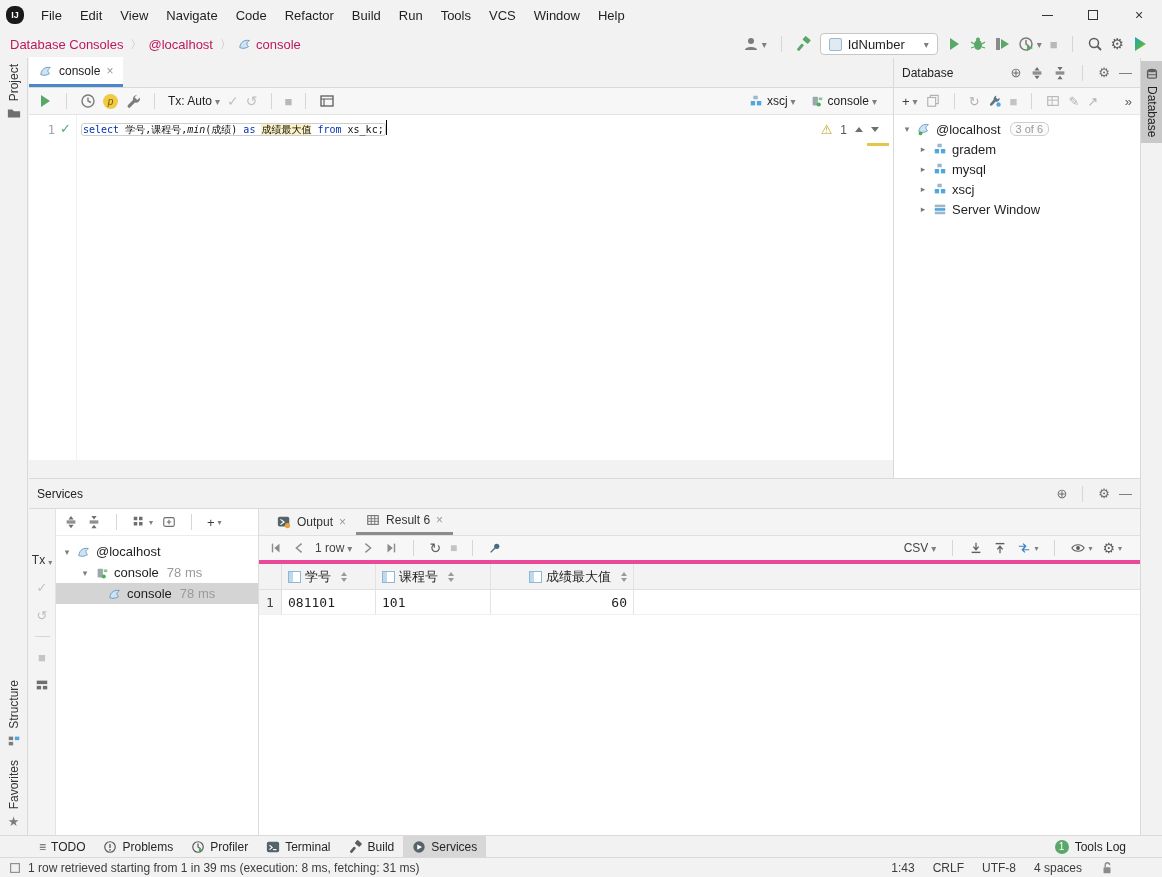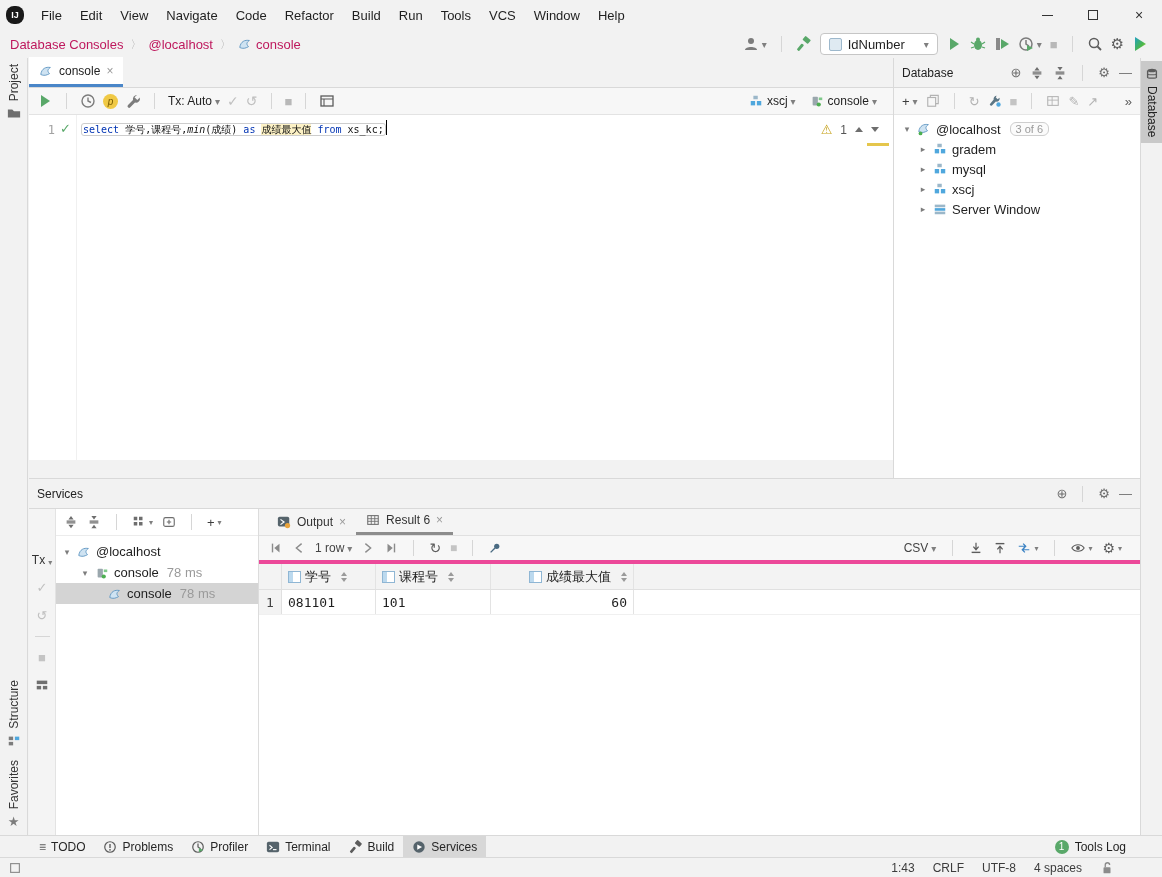--- a/index.html
+++ b/index.html
@@ -661,20 +661,21 @@
   <span id="toolwin-right">
     <span class="evt-badge">1</span>
     <span>Tools Log</span>
   </span>
 </div>
 
 <div id="statusbar">
   <svg class="ic14" style="margin-right:6px" viewBox="0 0 16 16">
       <rect x="3" y="3" width="10" height="10" fill="none" stroke="#8b8b8b" stroke-width="1.3"></rect>
     </svg>
+  <span>1 row retrieved starting from 1 in 39 ms (execution: 8 ms, fetching: 31 ms)</span>
   <span id="status-right">
     <span>1:43</span>
     <span>CRLF</span>
     <span>UTF-8</span>
     <span>4 spaces</span>
     <svg class="ic14" viewBox="0 0 16 16">
         <rect x="4" y="7" width="8" height="7" rx="1" fill="#8b8b8b"></rect>
         <path d="M6 7 L6 4.5 A2.5 2.5 0 0 1 11 4.5" fill="none" stroke="#8b8b8b" stroke-width="1.5"></path>
       </svg>
   </span>

